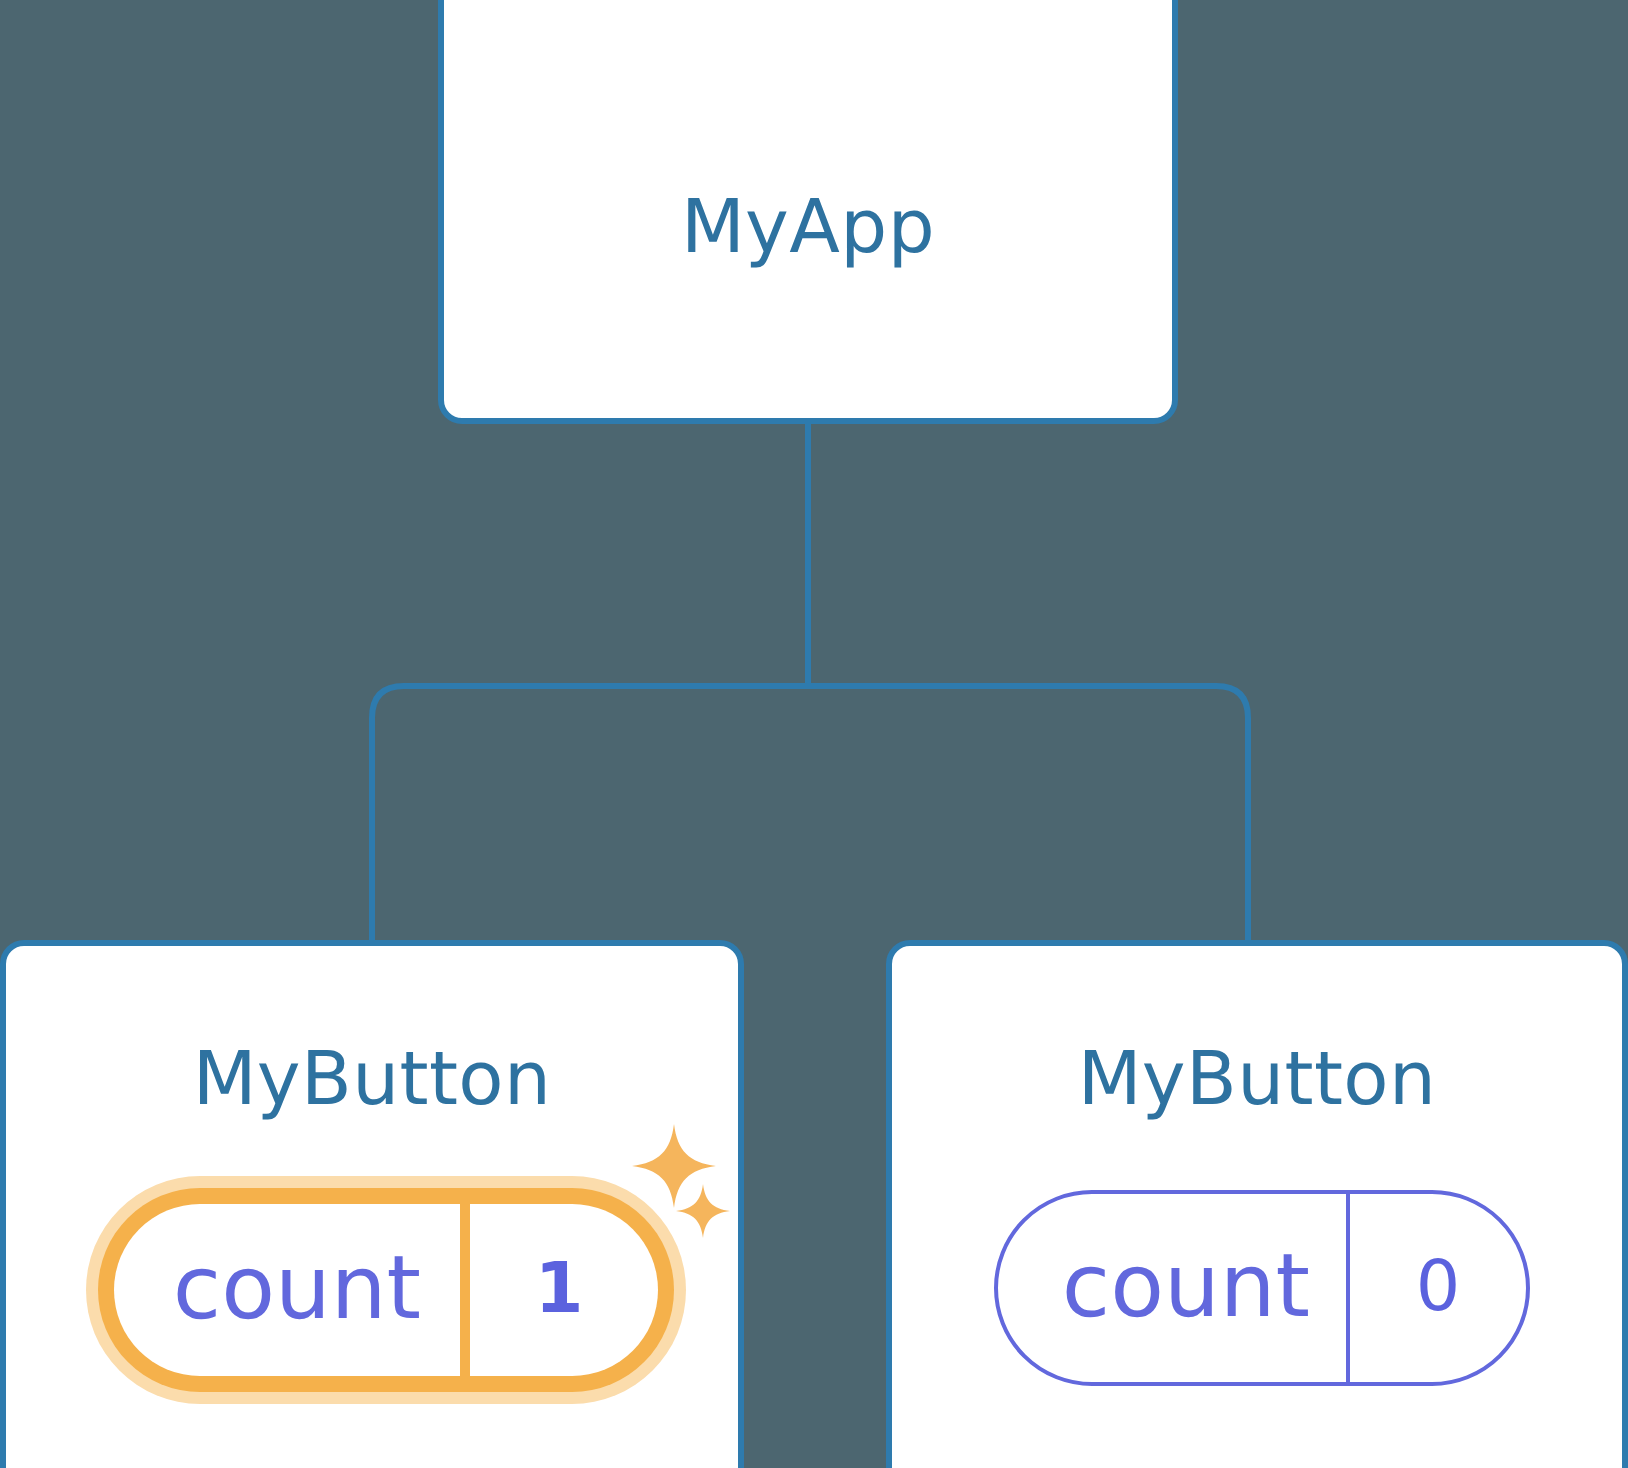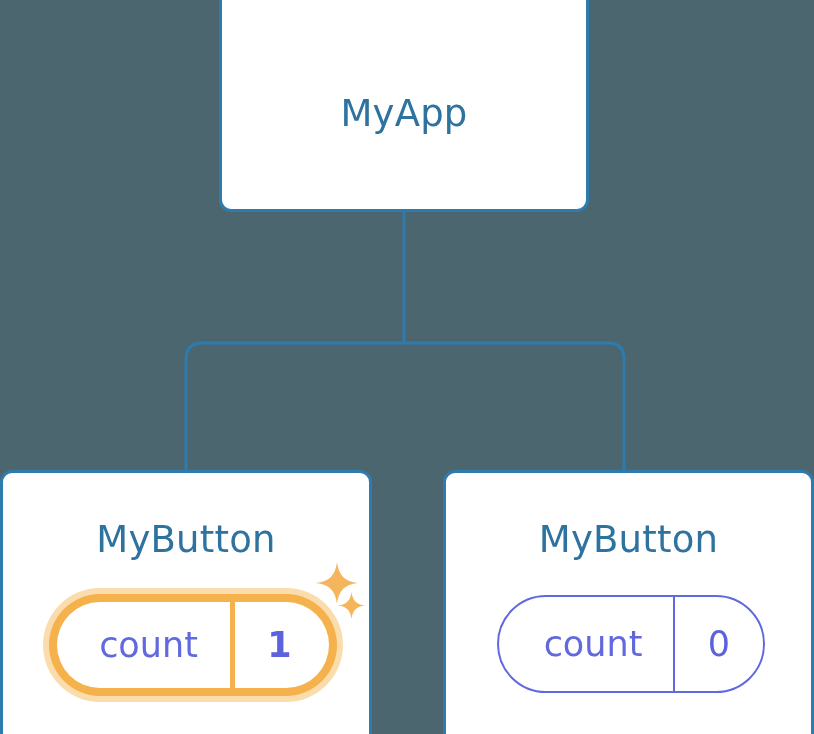--- a/index.html
+++ b/index.html
@@ -85,21 +85,21 @@
   }
   .prop-key, .prop-val {
     display: flex;
     align-items: center;
     justify-content: center;
     box-sizing: border-box;
     line-height: 1;
   }
   .prop-key {
     color: #6268dd;
-    font-size: 35px;
+    font-size: 44px;
     font-weight: 400;
   }
   .prop-val {
     color: #5b62de;
     font-size: 35px;
   }
 
   
   .pill-plain {
     left: 51px;

